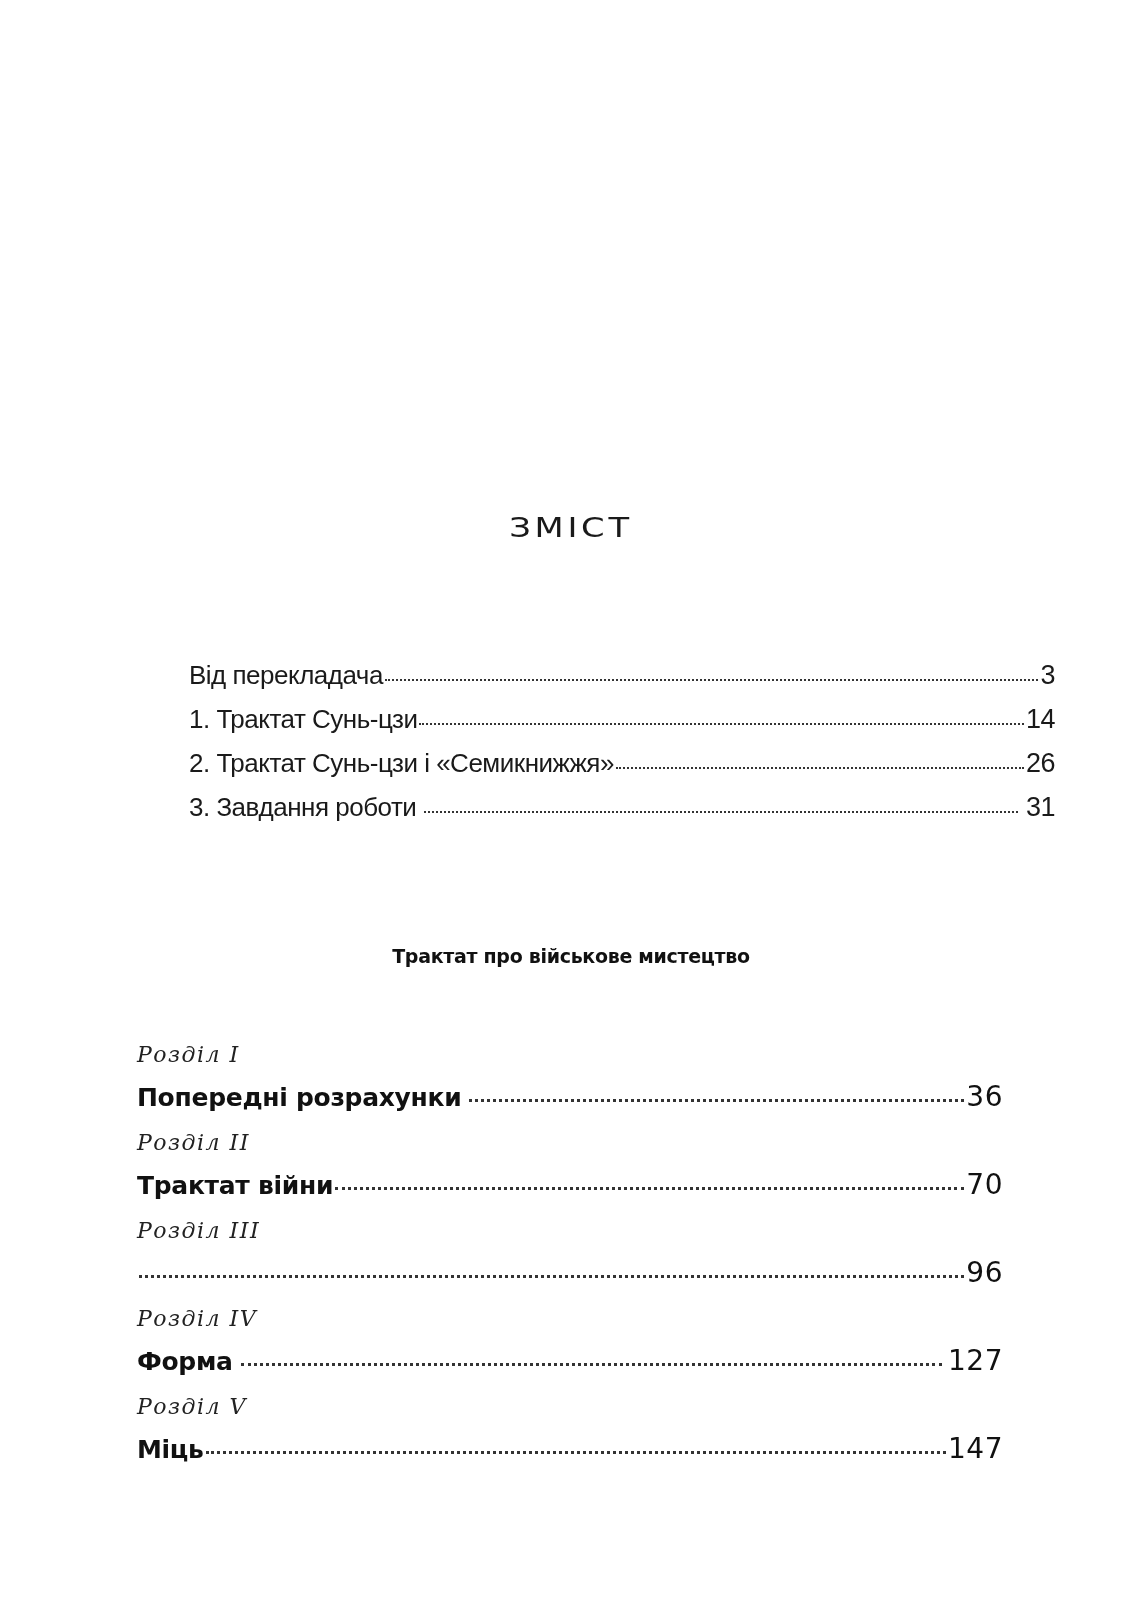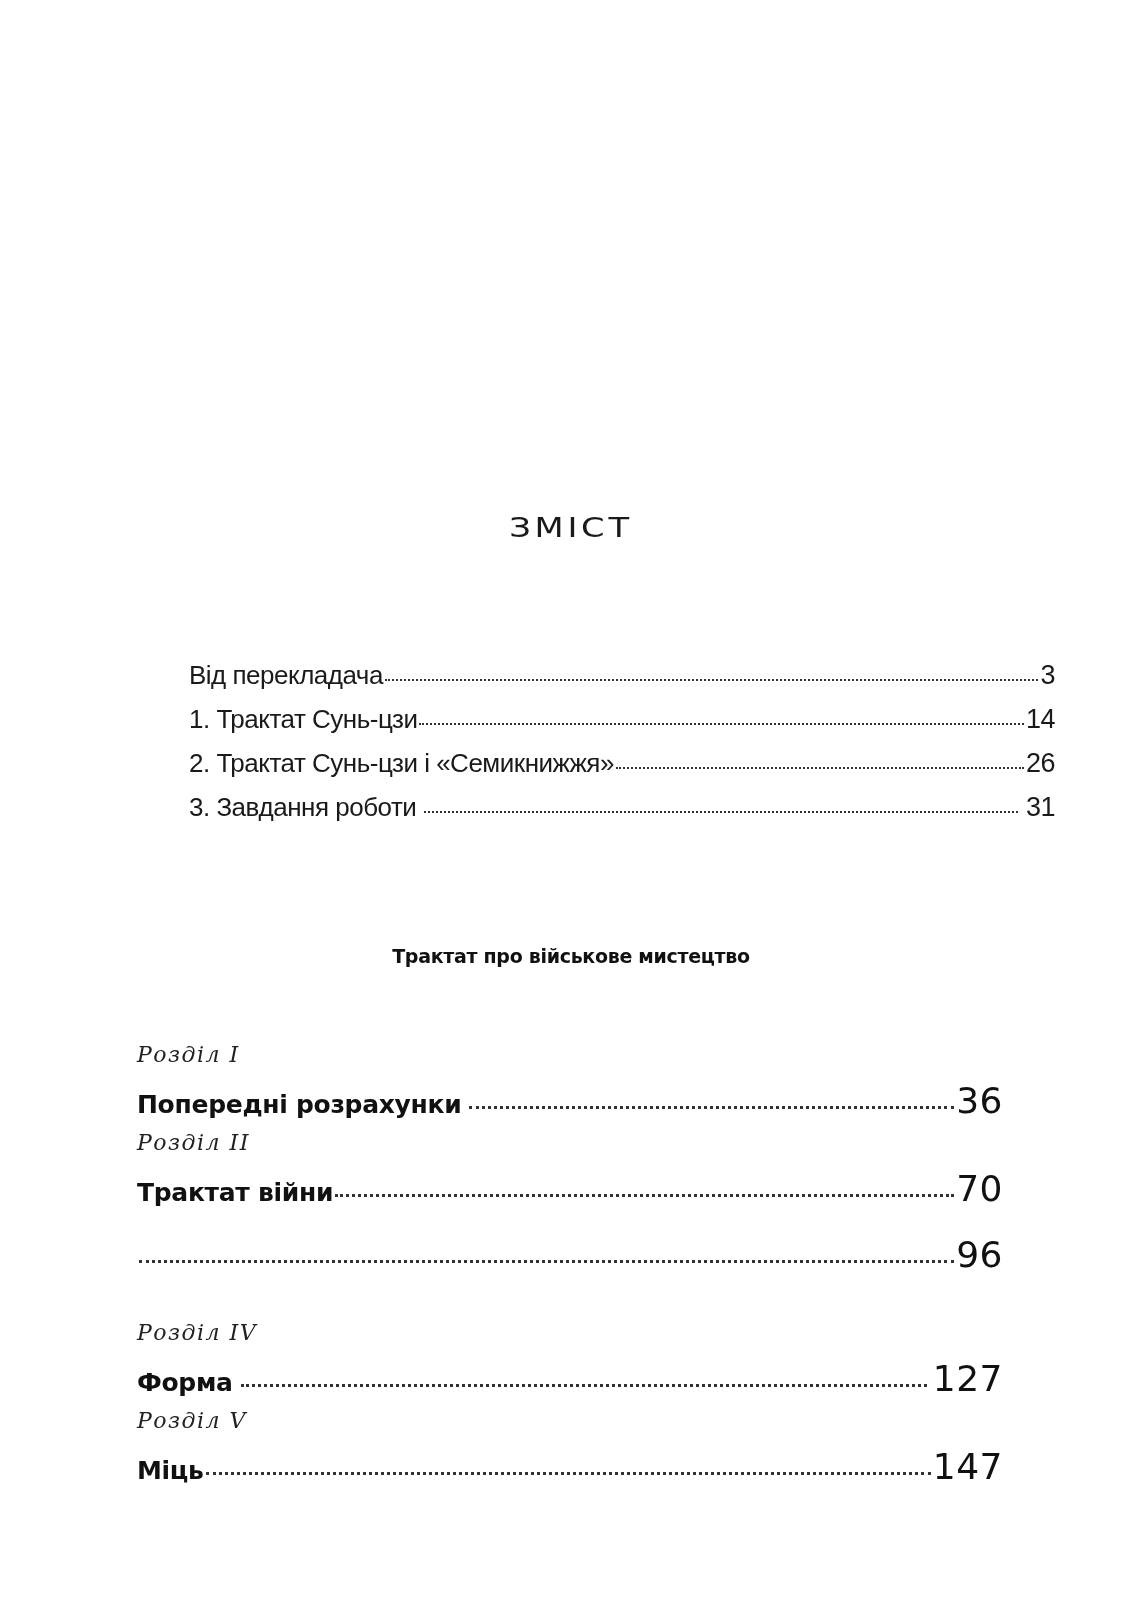--- a/index.html
+++ b/index.html
@@ -103,21 +103,21 @@
       color: #111;
       margin-top: 14px;
     }
     .chapter .ch-row .label {
       white-space: nowrap;
       letter-spacing: -0.3px;
     }
     .chapter .ch-row .page {
       white-space: nowrap;
       font-weight: normal;
-      font-size: 36px;
+      font-size: 28px;
       letter-spacing: 0.5px;
     }
     .chapter .leader {
       top: -4px;
       border-bottom: 3px dotted #333;
     }
   </style>
 </head>
 <body>
 
@@ -161,20 +161,21 @@
     </div>
     <div class="chapter">
       <span class="ch-label">Розділ II</span>
       <div class="ch-row">
         <span class="label">Трактат війни</span>
         <span class="leader"></span>
         <span class="page">70</span>
       </div>
     </div>
     <div class="chapter">
+      <span class="ch-label">Розділ III</span>
       <div class="ch-row">
         <span class="leader"></span>
         <span class="page">96</span>
       </div>
     </div>
     <div class="chapter">
       <span class="ch-label">Розділ IV</span>
       <div class="ch-row">
         <span class="label">Форма</span>
         <span class="leader" style="margin-left:8px;margin-right:6px;"></span>

